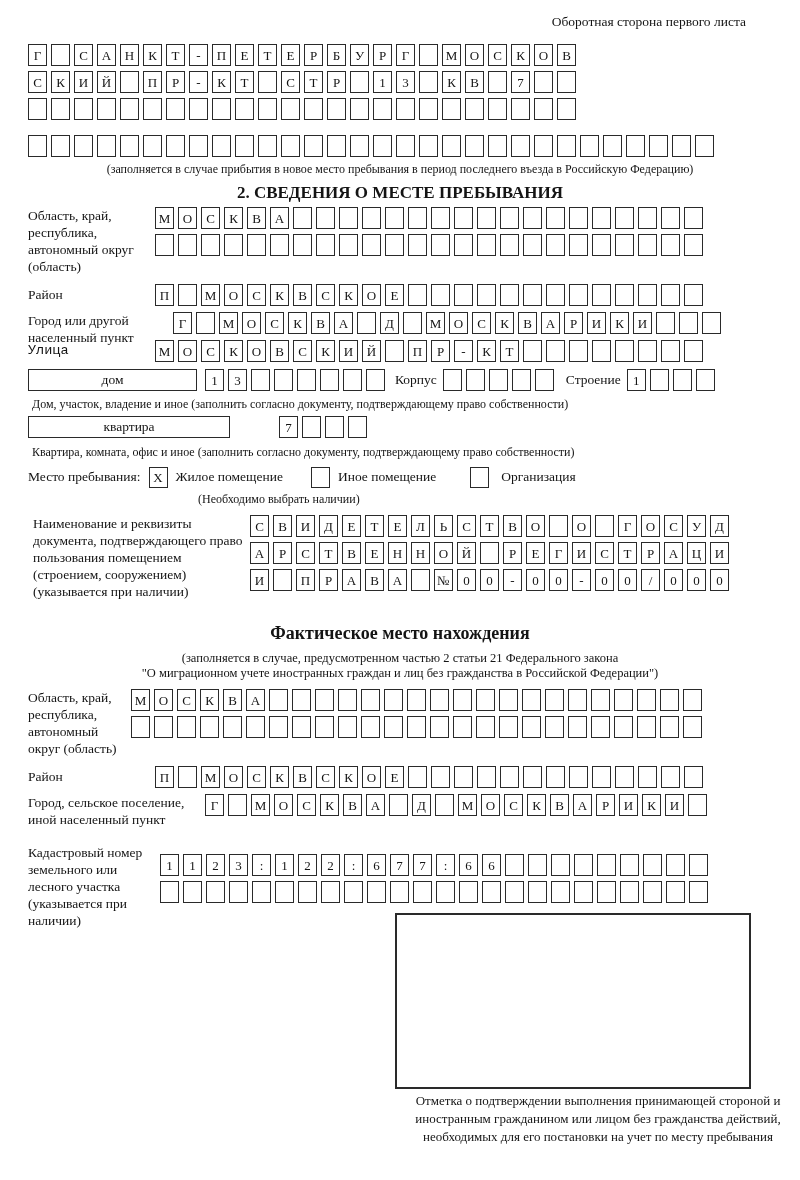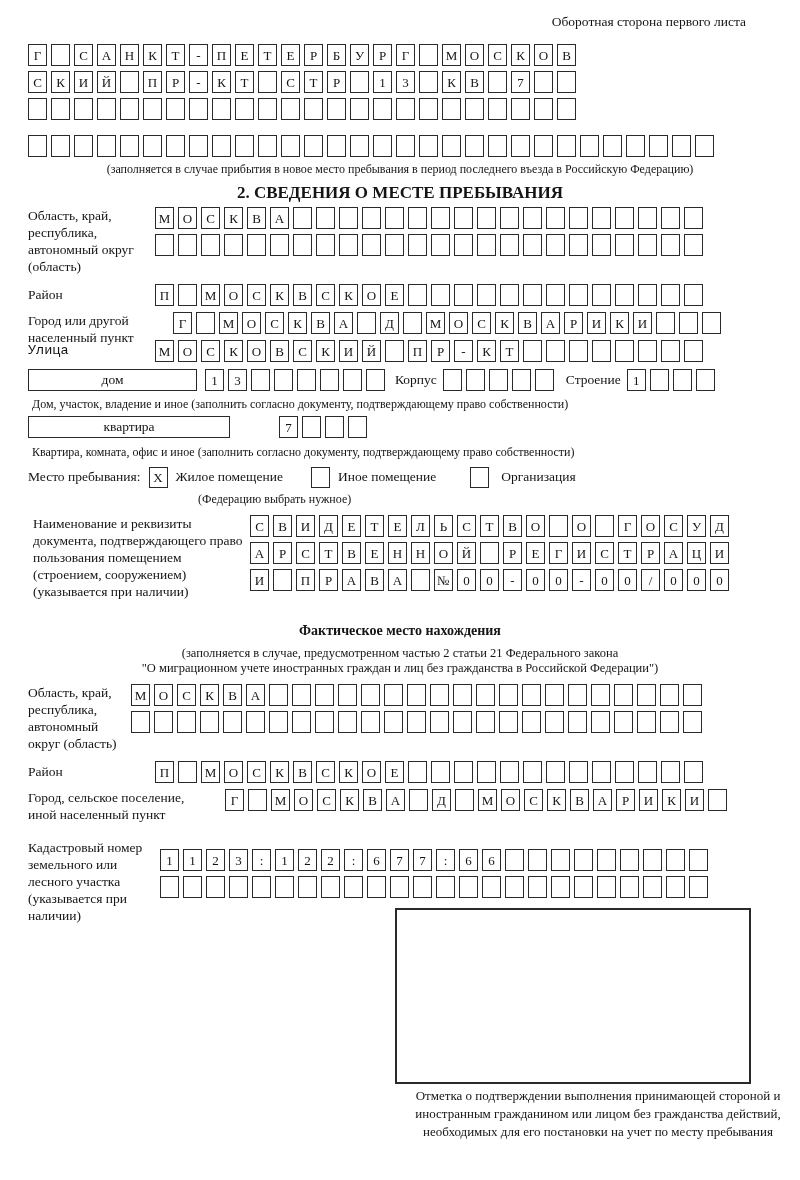--- a/index.html
+++ b/index.html
@@ -367,21 +367,21 @@
 
   <div class="field" style="height:24px;margin-top:6px;">
     <div class="inline-lbl">Место пребывания:</div>
     <div class="cb" style="margin-left:8px;">X</div>
     <div class="inline-lbl" style="margin-left:8px;">Жилое помещение</div>
     <div class="cb" style="margin-left:28px;"></div>
     <div class="inline-lbl" style="margin-left:8px;">Иное помещение</div>
     <div class="cb" style="margin-left:34px;"></div>
     <div class="inline-lbl" style="margin-left:12px;">Организация</div>
   </div>
-  <div class="caption" style="margin-top:2px;padding-left:170px;">(Федерацию выбрать нужное)</div>
+  <div class="caption" style="margin-top:2px;padding-left:170px;">(Необходимо выбрать наличии)</div>
 
   <div class="field" style="height:82px;margin-top:8px;">
     <div class="lbl" style="width:222px;padding-left:5px;box-sizing:border-box;">Наименование и реквизиты документа, подтверждающего право пользования помещением (строением, сооружением) (указывается при наличии)</div>
     <div class="rows">
       <div class="boxes">
           <span class="cell">С</span>
           <span class="cell">В</span>
           <span class="cell">И</span>
           <span class="cell">Д</span>
           <span class="cell">Е</span>
@@ -444,21 +444,21 @@
           <span class="cell">0</span>
           <span class="cell">0</span>
           <span class="cell">/</span>
           <span class="cell">0</span>
           <span class="cell">0</span>
           <span class="cell">0</span>
         </div>
     </div>
   </div>
 
-  <div class="title" style="margin-top:26px;font-size:14px;">Фактическое место нахождения</div>
+  <div class="title" style="margin-top:26px;font-size:18px;">Фактическое место нахождения</div>
   <div class="caption center" style="margin-top:7px;font-size:12.5px;">(заполняется в случае, предусмотренном частью 2 статьи 21 Федерального закона</div>
   <div class="caption center" style="font-size:12.5px;">"О миграционном учете иностранных граждан и лиц без гражданства в Российской Федерации")</div>
 
   <div class="field" style="height:51px;margin-top:8px;">
     <div class="lbl" style="width:103px;">Область, край, республика, автономный округ (область)</div>
     <div class="rows">
       <div class="boxes">
           <span class="cell">М</span>
           <span class="cell">О</span>
           <span class="cell">С</span>
@@ -538,21 +538,21 @@
         <span class="cell"></span>
         <span class="cell"></span>
         <span class="cell"></span>
         <span class="cell"></span>
         <span class="cell"></span>
         <span class="cell"></span>
         <span class="cell"></span>
       </div>
   </div>
 
-  <div class="field" style="height:24px;margin-top:4px;gap:20px;">
+  <div class="field" style="height:24px;margin-top:4px;">
     <div class="lbl" style="width:177px;">Город, сельское поселение, иной населенный пункт</div>
     <div class="boxes">
         <span class="cell">Г</span>
         <span class="cell"></span>
         <span class="cell">М</span>
         <span class="cell">О</span>
         <span class="cell">С</span>
         <span class="cell">К</span>
         <span class="cell">В</span>
         <span class="cell">А</span>

